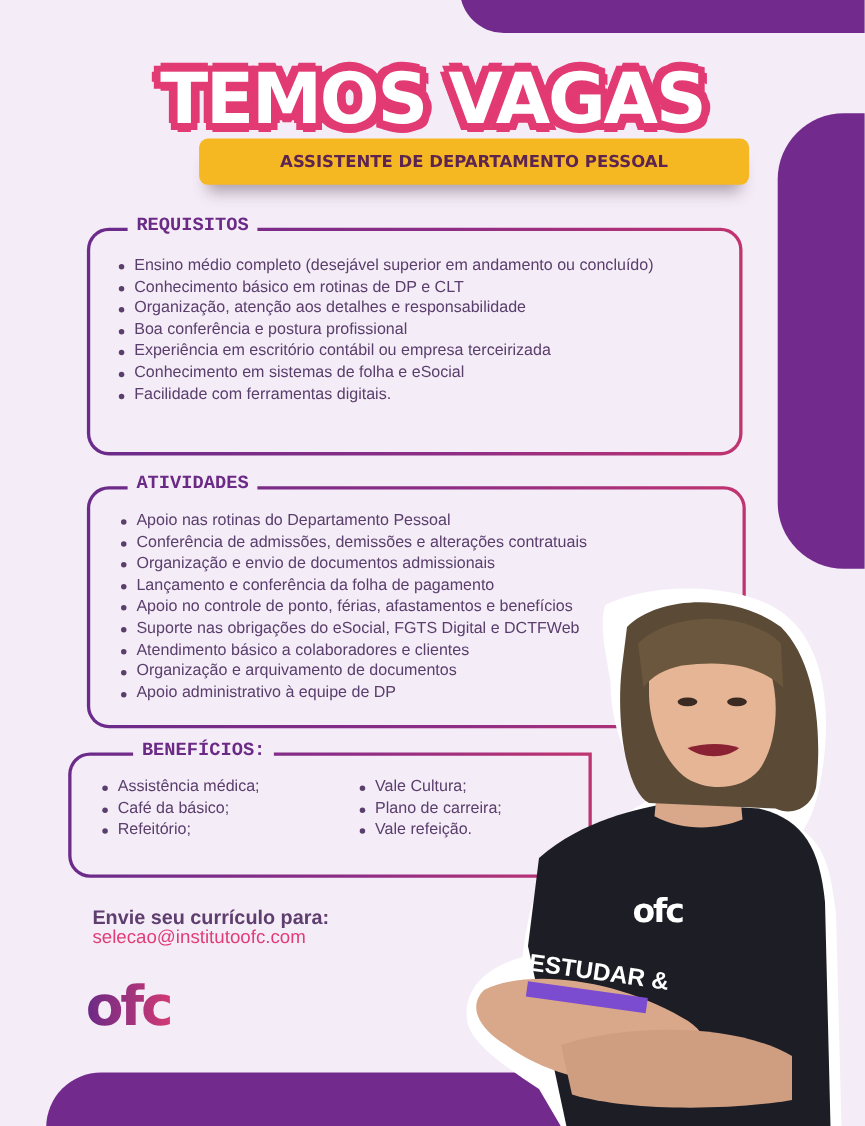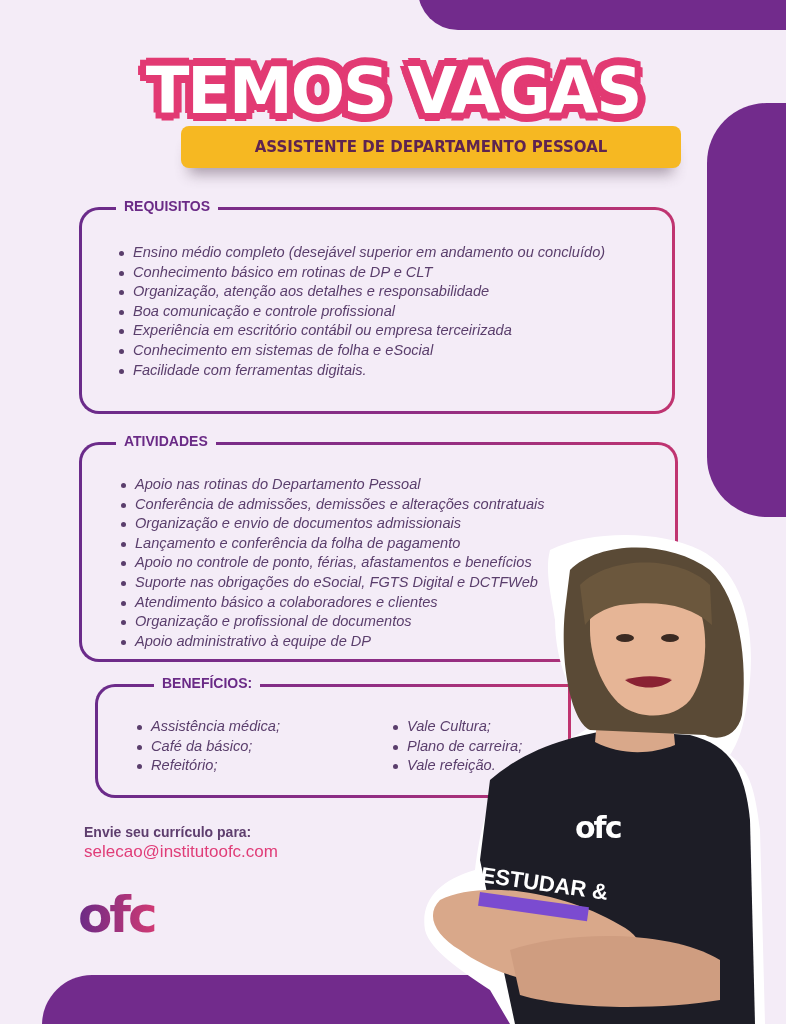--- a/index.html
+++ b/index.html
@@ -9,36 +9,36 @@
   .shape-right{left:707px;top:103px;width:120px;height:414px;border-radius:60px 0 0 60px;}
   .shape-bottom{left:42px;top:975px;width:480px;height:80px;border-radius:50px 0 0 0;}
 
   .title{position:absolute;left:0;width:786px;top:50px;text-align:center;font-family:"DejaVu Sans",sans-serif;font-weight:bold;font-size:64px;letter-spacing:-2px;color:#fff;line-height:82px;
     -webkit-text-stroke:3px #e23a73;paint-order:stroke fill;
     text-shadow:0 0 0 #e23a73,3px 3px 0 #e23a73,-3px -3px 0 #e23a73,3px -3px 0 #e23a73,-3px 3px 0 #e23a73,5px 0 0 #e23a73,-5px 0 0 #e23a73,0 5px 0 #e23a73,0 -5px 0 #e23a73,6px 6px 0 #e23a73,-6px -6px 0 #e23a73,6px -6px 0 #e23a73,-6px 6px 0 #e23a73,8px 0 0 #e23a73,-8px 0 0 #e23a73,0 8px 0 #e23a73,0 -8px 0 #e23a73;}
   .subtitle-badge{position:absolute;left:181px;top:126px;width:500px;height:42px;background:#f6b822;border-radius:8px;display:flex;align-items:center;justify-content:center;font-family:"DejaVu Sans",sans-serif;font-weight:bold;font-size:15px;color:#5e2450;box-shadow:0 14px 14px -8px rgba(80,60,80,0.45);}
 
   .box{position:absolute;border-radius:20px;padding:3px;background:linear-gradient(90deg,#6a2b8a 0%,#8e2d85 55%,#c03470 100%);}
   .box-inner{background:#f4ecf7;border-radius:17px;width:100%;height:100%;box-sizing:border-box;position:relative;}
-  .box-head{position:absolute;top:-17px;left:34px;background:#f4ecf7;padding:0 8px;font-family:Liberation Sans, sans-serif;font-weight:bold;font-size:14px;color:#6a2a86;line-height:26px;}
-  ul{list-style:none;margin:11px;padding:0;font-style:italic;}
+  .box-head{position:absolute;top:-17px;left:34px;background:#f4ecf7;padding:0 8px;font-family:Liberation Mono, monospace;font-weight:bold;font-size:17px;color:#6a2a86;line-height:26px;}
+  ul{list-style:none;margin:0;padding:0;}
   li{position:relative;padding-left:16px;font-size:14.6px;line-height:19.6px;color:#5a3e6c;}
   li::before{content:"";position:absolute;left:2px;top:8px;width:5px;height:5px;border-radius:50%;background:#5a3e6c;}
 
   .box-req{left:79px;top:207px;width:590px;height:201px;}
   .box-req ul{position:absolute;left:24px;top:22px;right:20px;}
   .box-act{left:79px;top:442px;width:593px;height:214px;}
   .box-act ul{position:absolute;left:26px;top:19px;right:10px;}
-  .box-ben{left:95px;top:684px;width:470px;height:108px;border-radius:20px 0 0 20px;}
+  .box-ben{left:62px;top:684px;width:470px;height:108px;border-radius:20px 0 0 20px;}
   .box-ben .box-inner{border-radius:17px 0 0 17px;}
   .box-ben .box-head{left:56px;}
   .ben-cols{position:absolute;left:26px;top:19px;display:flex;}
   .ben-col1{width:234px;}
 
-  .contact-label{position:absolute;left:84px;top:824px;font-size:14px;color:#5e3e6e;font-weight:bold;}
+  .contact-label{position:absolute;left:84px;top:824px;font-size:18px;color:#5e3e6e;font-weight:bold;}
   .contact-email{position:absolute;left:84px;top:842px;font-size:17px;color:#e03d78;font-weight:normal;}
   .logo{position:absolute;left:78px;top:880px;font-family:"DejaVu Sans",sans-serif;font-weight:bold;font-size:50px;letter-spacing:-3px;background:linear-gradient(90deg,#6a2a86,#d13a74);-webkit-background-clip:text;background-clip:text;color:transparent;line-height:70px;}
 
   
   .person{position:absolute;left:420px;top:530px;width:366px;height:494px;}
 </style>
 </head>
 <body>
 
 <div class="shape shape-top"></div>
@@ -48,40 +48,40 @@
 <div class="title">TEMOS VAGAS</div>
 <div class="subtitle-badge">ASSISTENTE DE DEPARTAMENTO PESSOAL</div>
 
 <div class="box box-req">
   <div class="box-inner">
     <div class="box-head">REQUISITOS</div>
     <ul>
       <li>Ensino médio completo (desejável superior em andamento ou concluído)</li>
       <li>Conhecimento básico em rotinas de DP e CLT</li>
       <li>Organização, atenção aos detalhes e responsabilidade</li>
-      <li>Boa comunicação e controle profissional</li>
+      <li>Boa conferência e postura profissional</li>
       <li>Experiência em escritório contábil ou empresa terceirizada</li>
       <li>Conhecimento em sistemas de folha e eSocial</li>
       <li>Facilidade com ferramentas digitais.</li>
     </ul>
   </div>
 </div>
 
 <div class="box box-act">
   <div class="box-inner">
     <div class="box-head">ATIVIDADES</div>
     <ul>
       <li>Apoio nas rotinas do Departamento Pessoal</li>
       <li>Conferência de admissões, demissões e alterações contratuais</li>
       <li>Organização e envio de documentos admissionais</li>
       <li>Lançamento e conferência da folha de pagamento</li>
       <li>Apoio no controle de ponto, férias, afastamentos e benefícios</li>
       <li>Suporte nas obrigações do eSocial, FGTS Digital e DCTFWeb</li>
       <li>Atendimento básico a colaboradores e clientes</li>
-      <li>Organização e profissional de documentos</li>
+      <li>Organização e arquivamento de documentos</li>
       <li>Apoio administrativo à equipe de DP</li>
     </ul>
   </div>
 </div>
 
 <div class="box box-ben">
   <div class="box-inner">
     <div class="box-head">BENEFÍCIOS:</div>
     <div class="ben-cols">
       <ul class="ben-col1">

